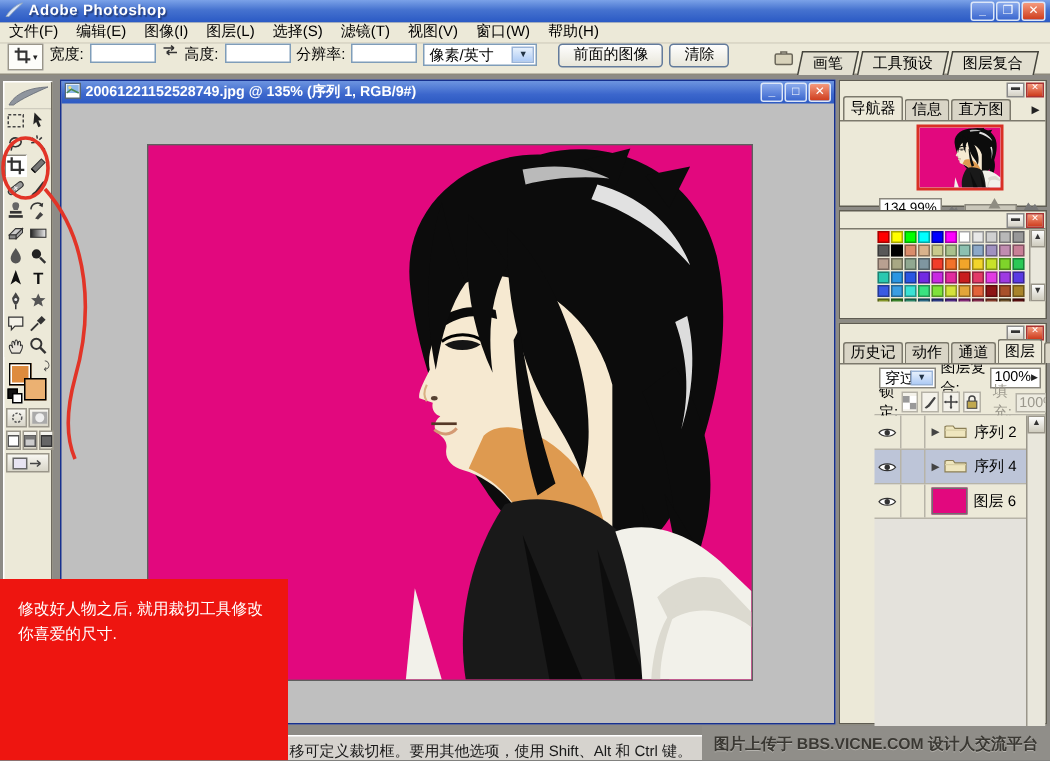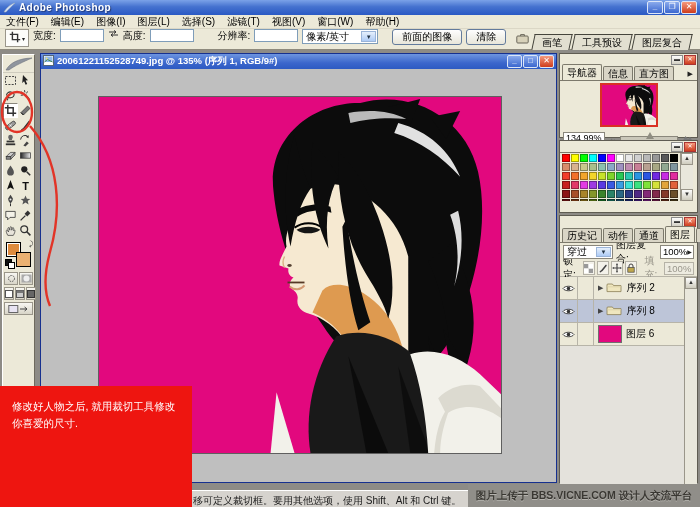--- a/index.html
+++ b/index.html
@@ -63,21 +63,21 @@
   .palette{background:#ECE9D8;border:1px solid #5f5c52;box-sizing:border-box;}
   .pal-head{height:10px;display:flex;justify-content:flex-end;align-items:center;gap:1px;padding:1px 1px 0;}
   .pal-mini{width:10px;height:8px;border:1px solid #8a8a8a;background:linear-gradient(#fdfdfd,#d3d0c4);
     font-size:6px;line-height:6px;text-align:center;color:#333;}
   .pal-mini.close{background:linear-gradient(#f59a7d,#ce3c1d);color:#fff;border-color:#a33;}
   .pal-tabs{display:flex;align-items:flex-end;height:15px;padding:0 2px;}
   .ptab{font-size:10px;line-height:13px;height:13px;padding:0 4px;border:1px solid #7c796c;border-bottom:none;
     background:#D9D5C6;margin-right:1px;border-radius:2px 2px 0 0;white-space:nowrap;}
   .ptab.active{background:#ECE9D8;height:15px;line-height:15px;position:relative;z-index:2;}
   .flyout{margin-left:auto;font-size:7px;line-height:13px;color:#222;padding:0 2px;}
-  .pal-body{border-top:1px solid #7c796c;position:relative;overflow:hidden;}
+  .pal-body{border-top:1px solid #7c796c;position:relative;overflow:hidden;padding-left:23px;}
   
   .nav-thumb-wrap{display:flex;justify-content:center;padding-top:2px;}
   .nav-thumb{border:2px solid #d93025;line-height:0;}
   .nav-bottom{display:flex;align-items:center;gap:3px;padding:2px 3px 0;}
   .nav-zoom{width:42px;height:12px;border:1px solid #8a877c;background:#fff;font-size:9px;padding:0 2px;box-sizing:border-box;}
   .nav-slider{flex:1;height:3px;background:#cac7ba;border:1px solid #8a877c;position:relative;}
   .nav-thumbtri{position:absolute;left:45%;top:-5px;width:0;height:0;border-left:4px solid transparent;
     border-right:4px solid transparent;border-bottom:7px solid #8f8d82;}
   
   .swatch-area{display:flex;}
@@ -209,21 +209,21 @@
     <span class="opt-label">宽度:</span>
     <input class="opt-input" value="" style="">
     <span>
       <svg width="11" height="9">
           <path d="M1,3 H8 M8,3 l-2,-1.6 M8,3 l-2,1.6" stroke="#333" fill="none"></path>
           <path d="M10,6 H3 M3,6 l2,-1.6 M3,6 l2,1.6" stroke="#333" fill="none"></path>
         </svg>
     </span>
     <span class="opt-label">高度:</span>
     <input class="opt-input" value="" style="">
-    <span class="opt-label" style="margin-left:20px">分辨率:</span>
+    <span class="opt-label" style="margin-left:0">分辨率:</span>
     <input class="opt-input" value="" style="">
     <span class="opt-select">
       <span>像素/英寸</span>
       <span class="sel-btn">▼</span>
     </span>
     <button class="xp-btn" style="margin-left:10px">前面的图像</button>
     <button class="xp-btn">清除</button>
     <span class="pal-well">
       <span style="align-self:center;margin-right:2px">
         <svg width="13" height="11">
@@ -666,21 +666,21 @@
                   <path d="M1,4.5 C3,1.5 10,1.5 12,4.5 C10,7.5 3,7.5 1,4.5 Z" fill="#fff" stroke="#333" stroke-width="0.9"></path>
                   <circle cx="6.5" cy="4.5" r="1.8" fill="#333"></circle>
                 </svg>
               </span>
               <span class="cell-link"></span>
               <span class="tri">▶</span>
               <span><svg width="16" height="12">
                   <path d="M1,3.4 L1,10.6 L15,10.6 L15,4.6 L7.6,4.6 L6.4,3 L2,3 Z" fill="#EFE6BE" stroke="#8b7f56" stroke-width="0.8"></path>
                   <path d="M1,5.8 L15,5.8" stroke="#d9cfa4" stroke-width="0.8"></path>
                 </svg></span>
-              <span class="lname">序列 8</span>
+              <span class="lname">序列 4</span>
             </div>
             <div class="layer-row">
               <span class="cell-eye">
                 <svg width="13" height="9">
                   <path d="M1,4.5 C3,1.5 10,1.5 12,4.5 C10,7.5 3,7.5 1,4.5 Z" fill="#fff" stroke="#333" stroke-width="0.9"></path>
                   <circle cx="6.5" cy="4.5" r="1.8" fill="#333"></circle>
                 </svg>
               </span>
               <span class="cell-link"></span>
               <span class="lthumb" style="background: rgb(226, 8, 126);"></span>

